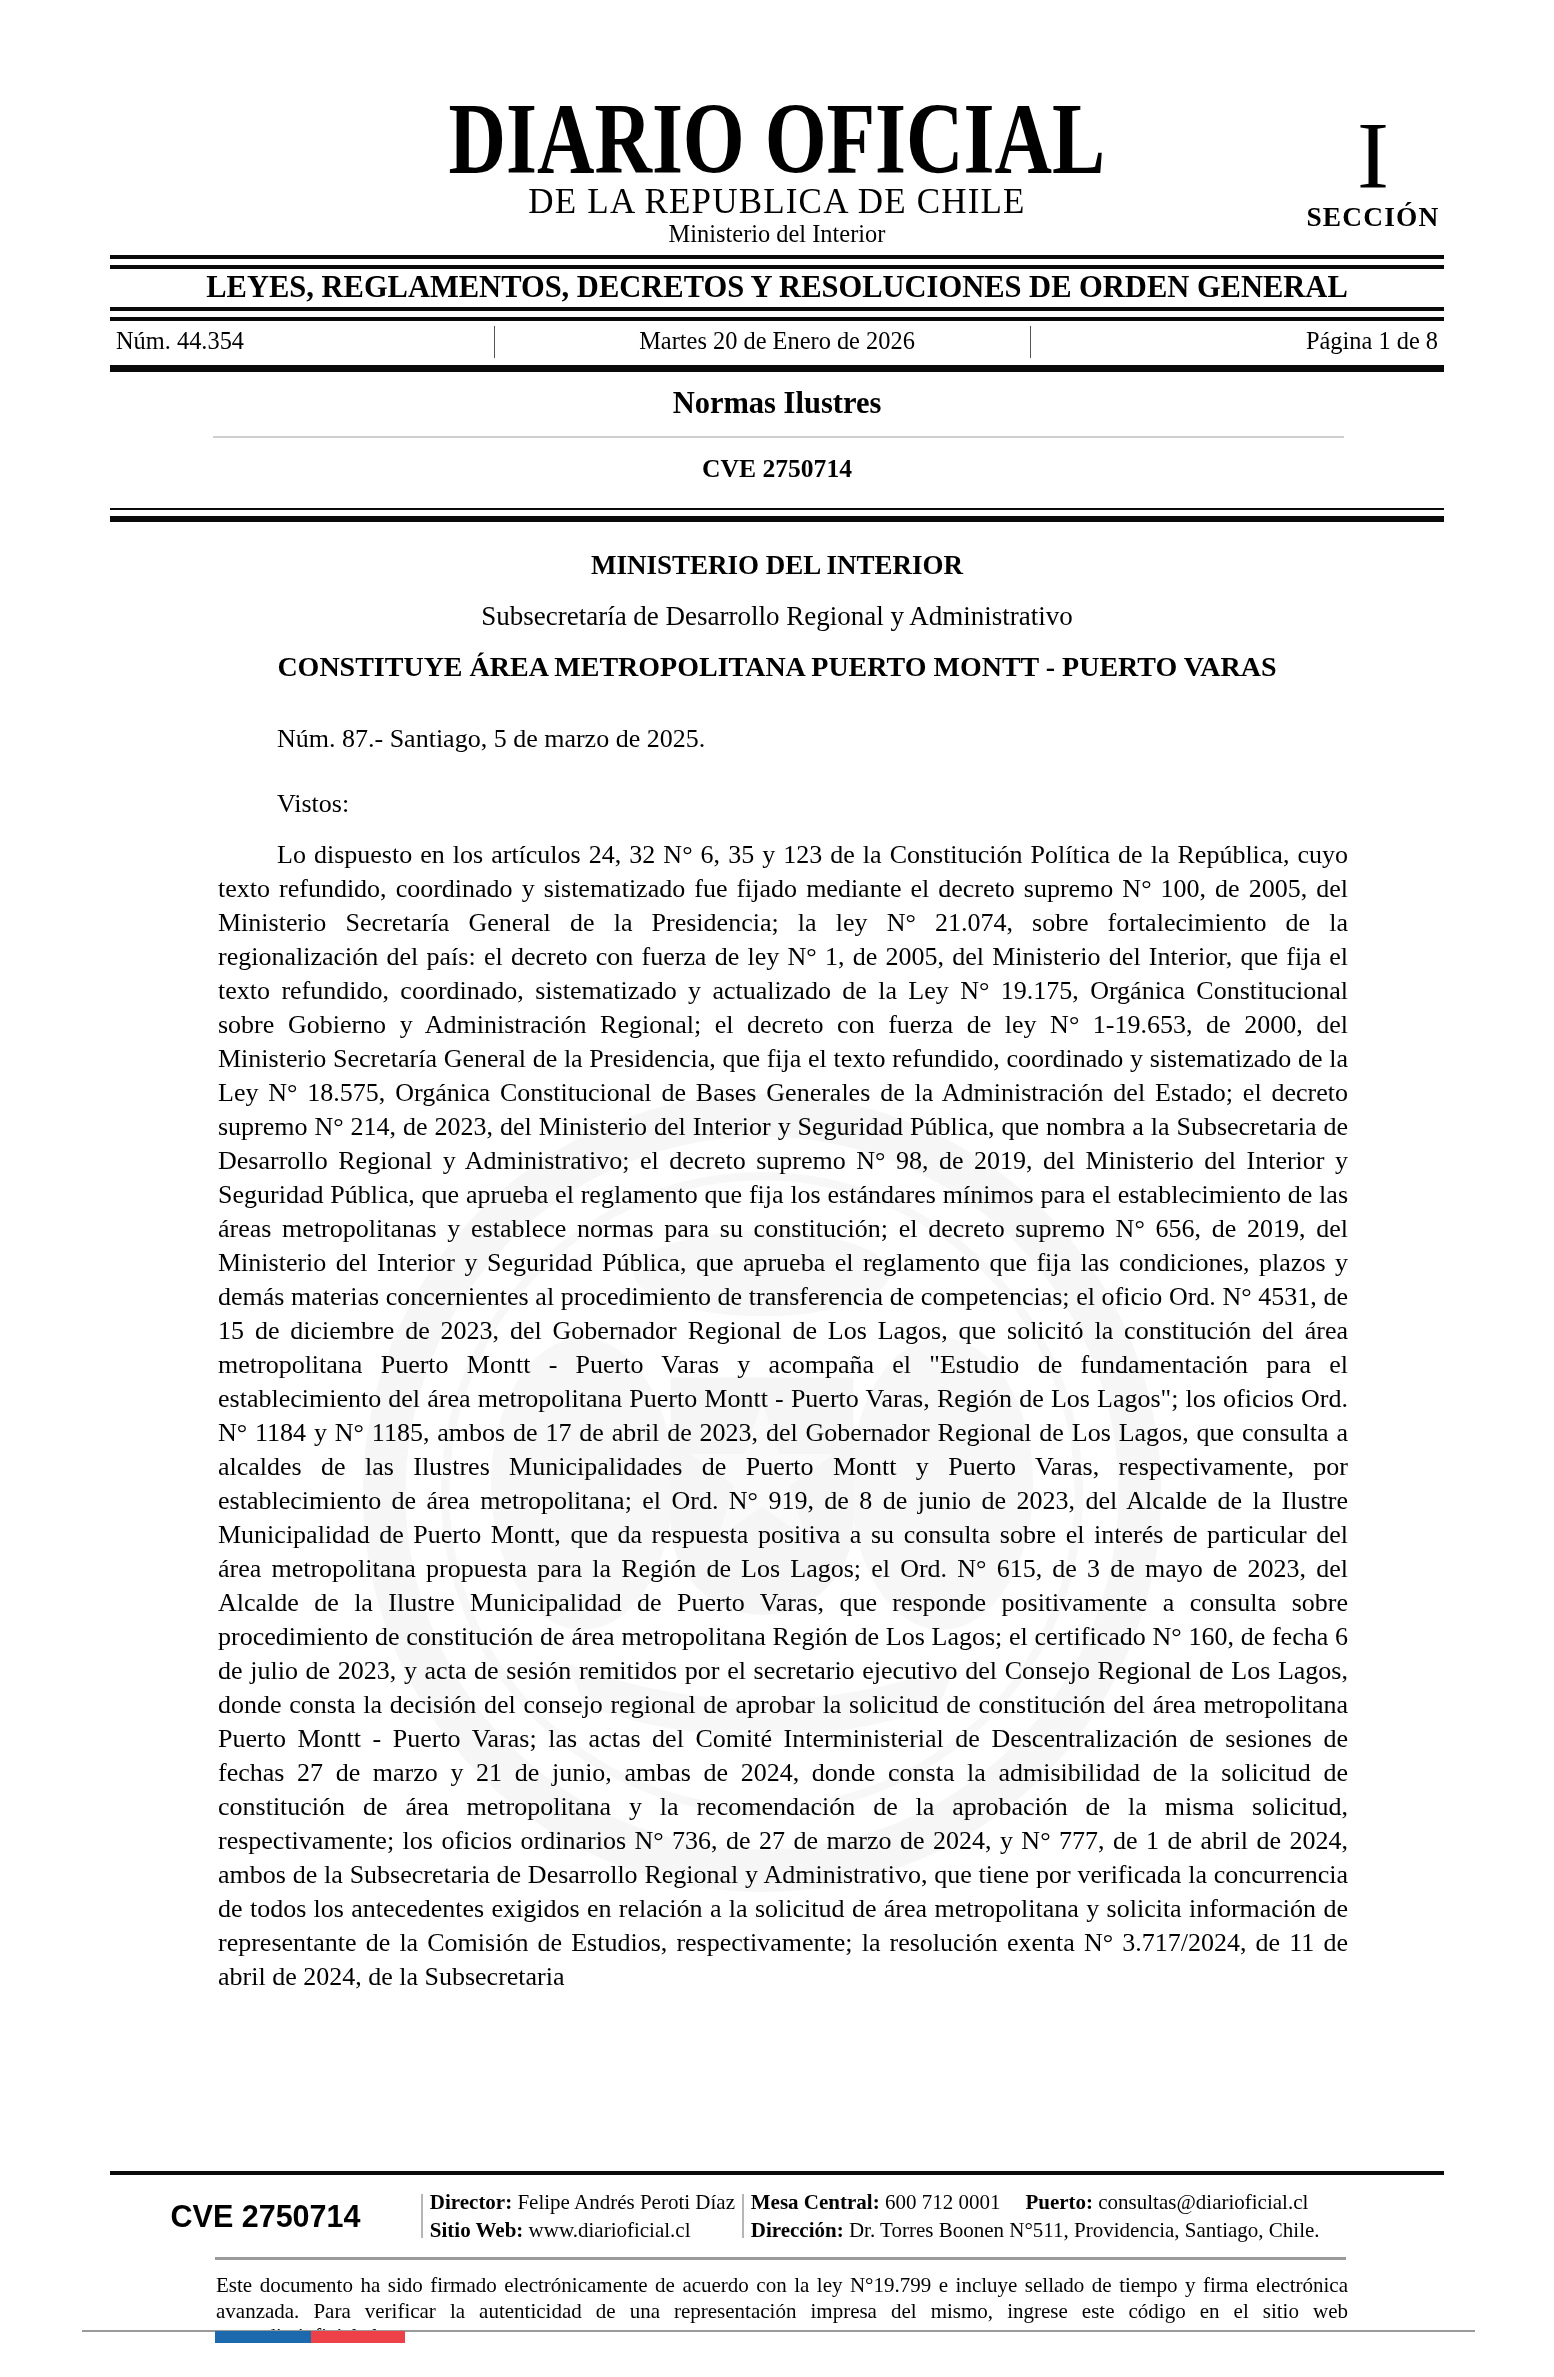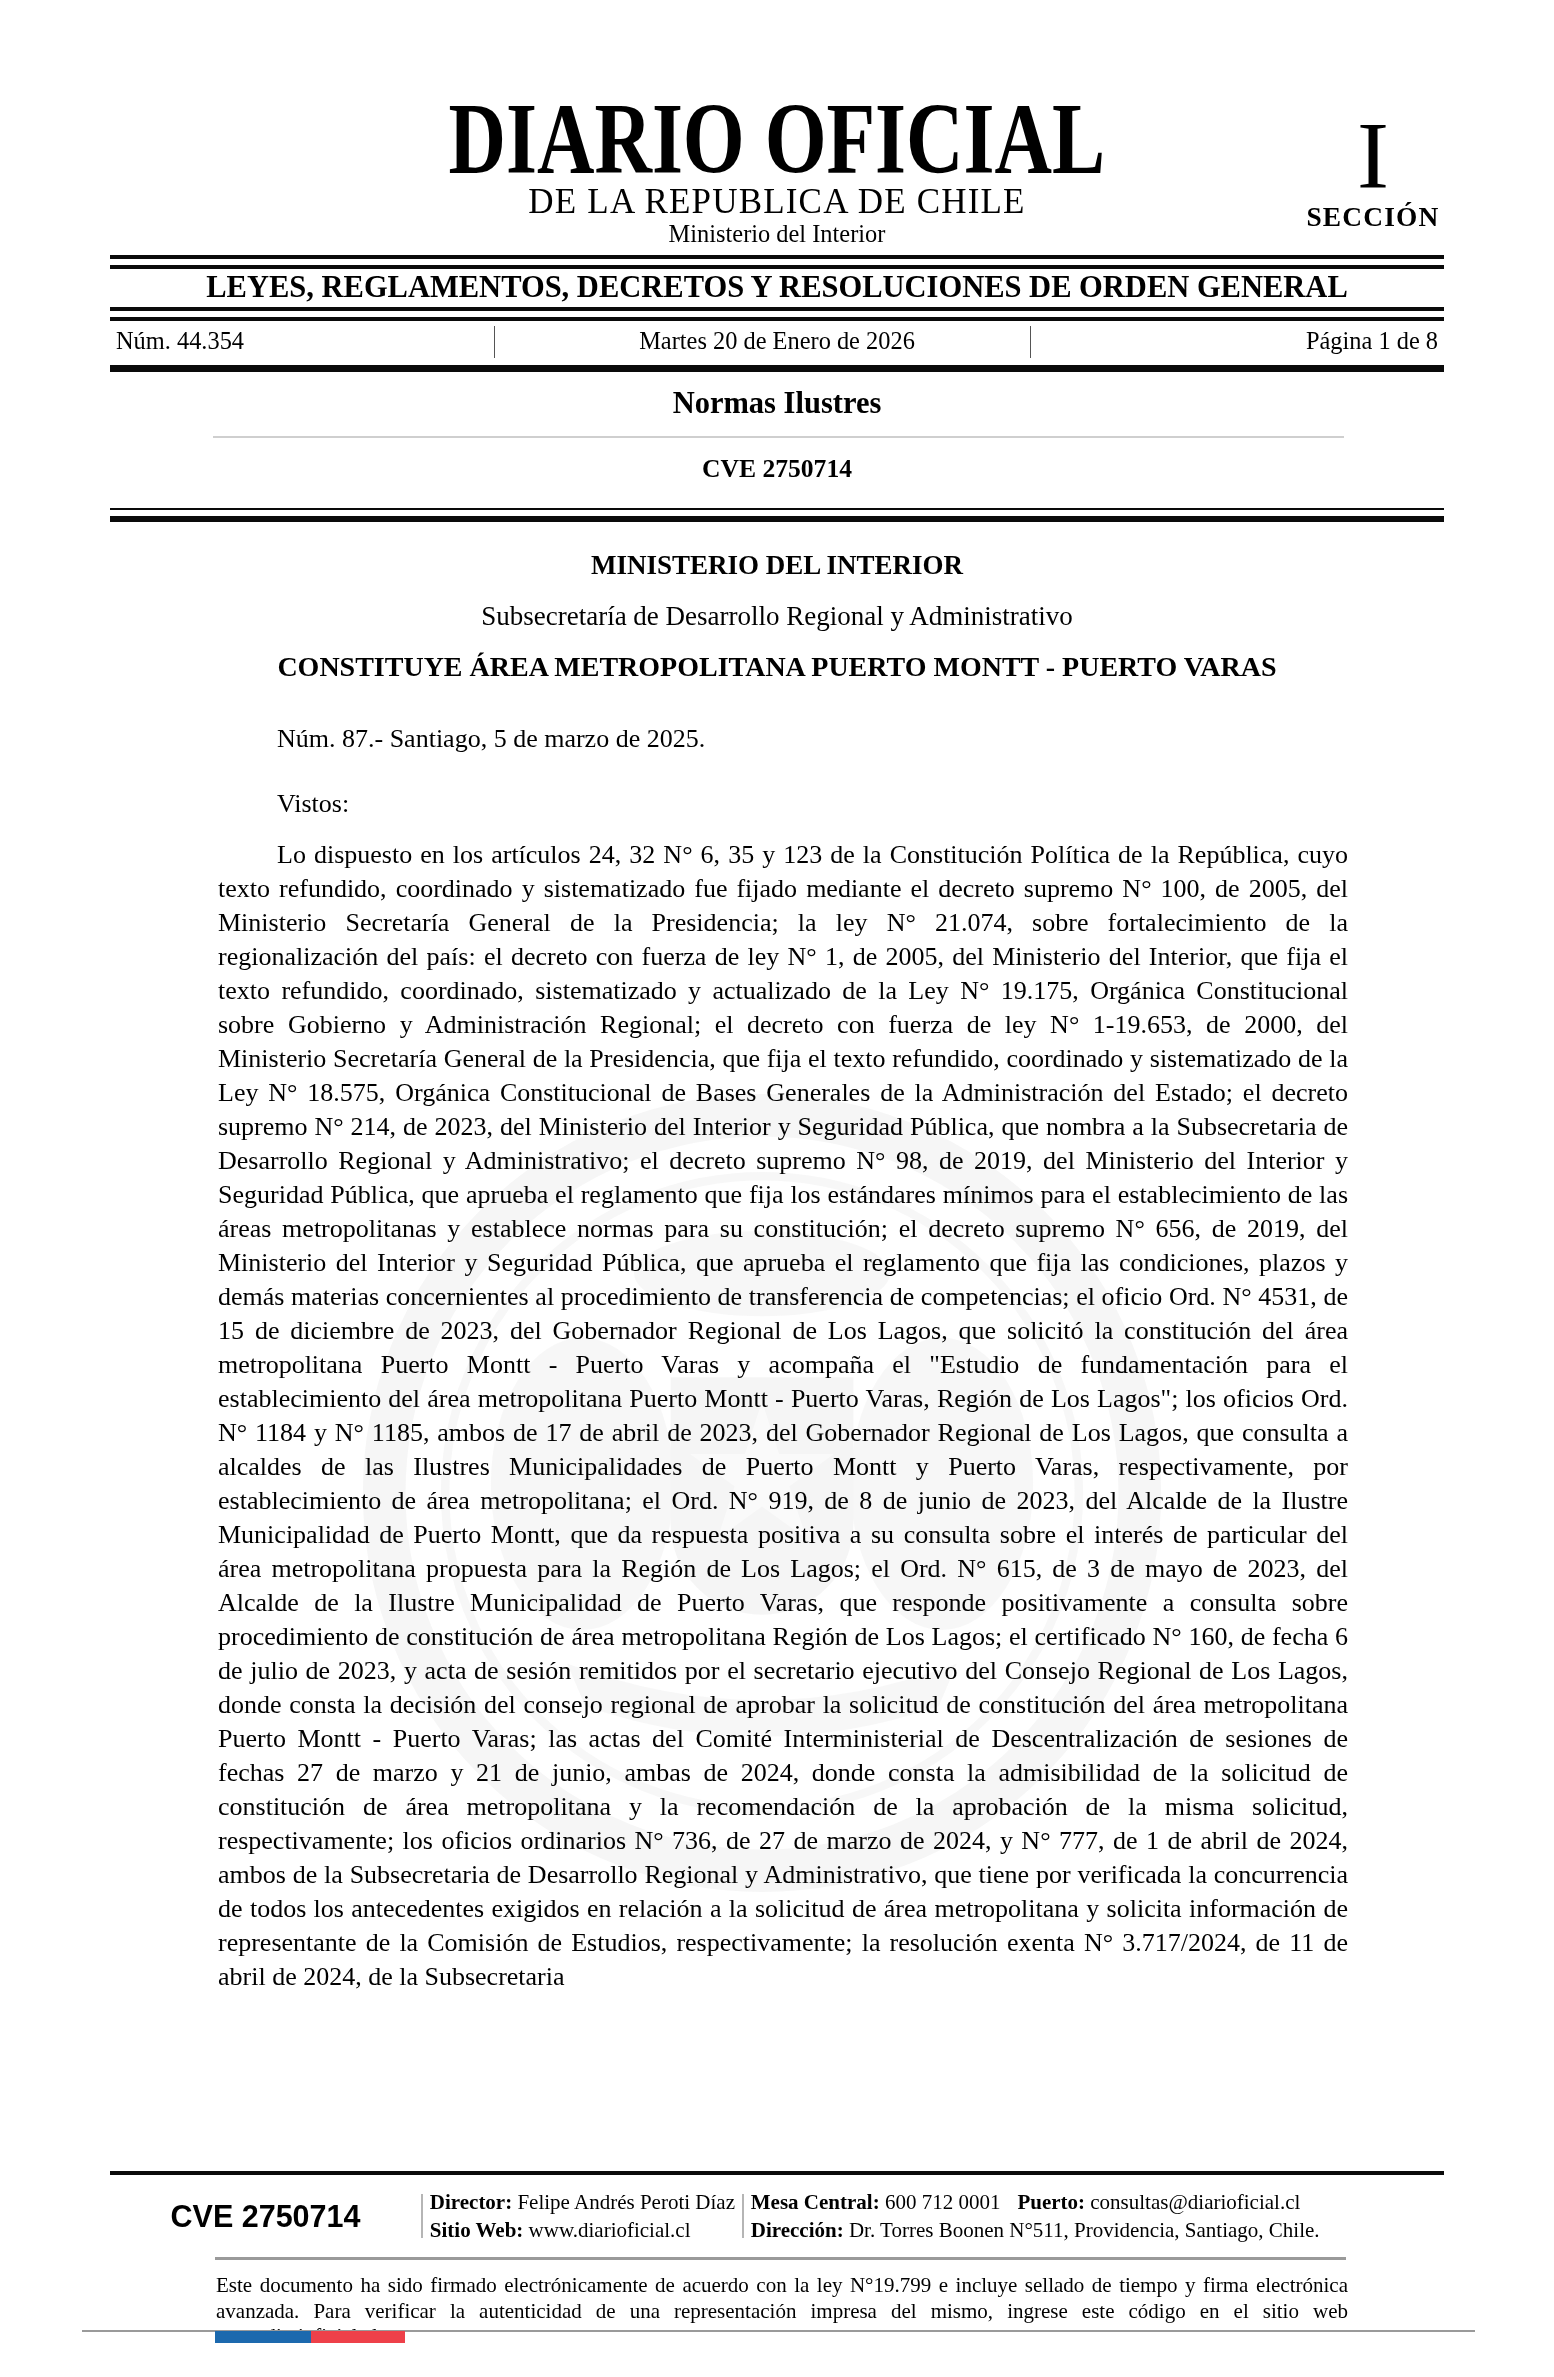--- a/index.html
+++ b/index.html
@@ -61,21 +61,21 @@
   
   .watermark{position:absolute;left:305px;top:1036px;width:914px;height:914px;opacity:.55;}
 
   
   .f-rule-top{top:2171px;height:4.3px;background:#0a0a0a;}
   .f-row{top:2188px;left:110px;right:110px;display:flex;align-items:center;}
   .f-cve{width:311px;text-align:center;font-family:"Liberation Sans",sans-serif;font-weight:bold;font-size:30.5px;}
   .f-divider{width:1.8px;height:44px;background:#b5b5b5;}
   .f-col{padding:0 7px;font-size:21px;line-height:28px;white-space:nowrap;}
   .f-col b{font-weight:bold;}
-  .f-pair{margin-right:17px;}
+  .f-pair{margin-right:25px;}
   .f-rule-mid{top:2257px;left:215px;right:208px;height:3px;background:#9a9a9a;}
   .f-legal{top:2273px;left:216px;right:206px;font-size:21px;line-height:25.6px;text-align:justify;}
   .f-rule-bottom{top:2330px;left:82px;right:79px;height:2.4px;background:#9a9a9a;}
   .flag{position:absolute;top:2331px;left:215px;display:flex;}
   .flag-blue{width:96px;height:11.6px;background:#1c69ae;}
   .flag-red{width:94px;height:11.6px;background:#ee4049;}
 </style>
 </head>
 <body>
 

